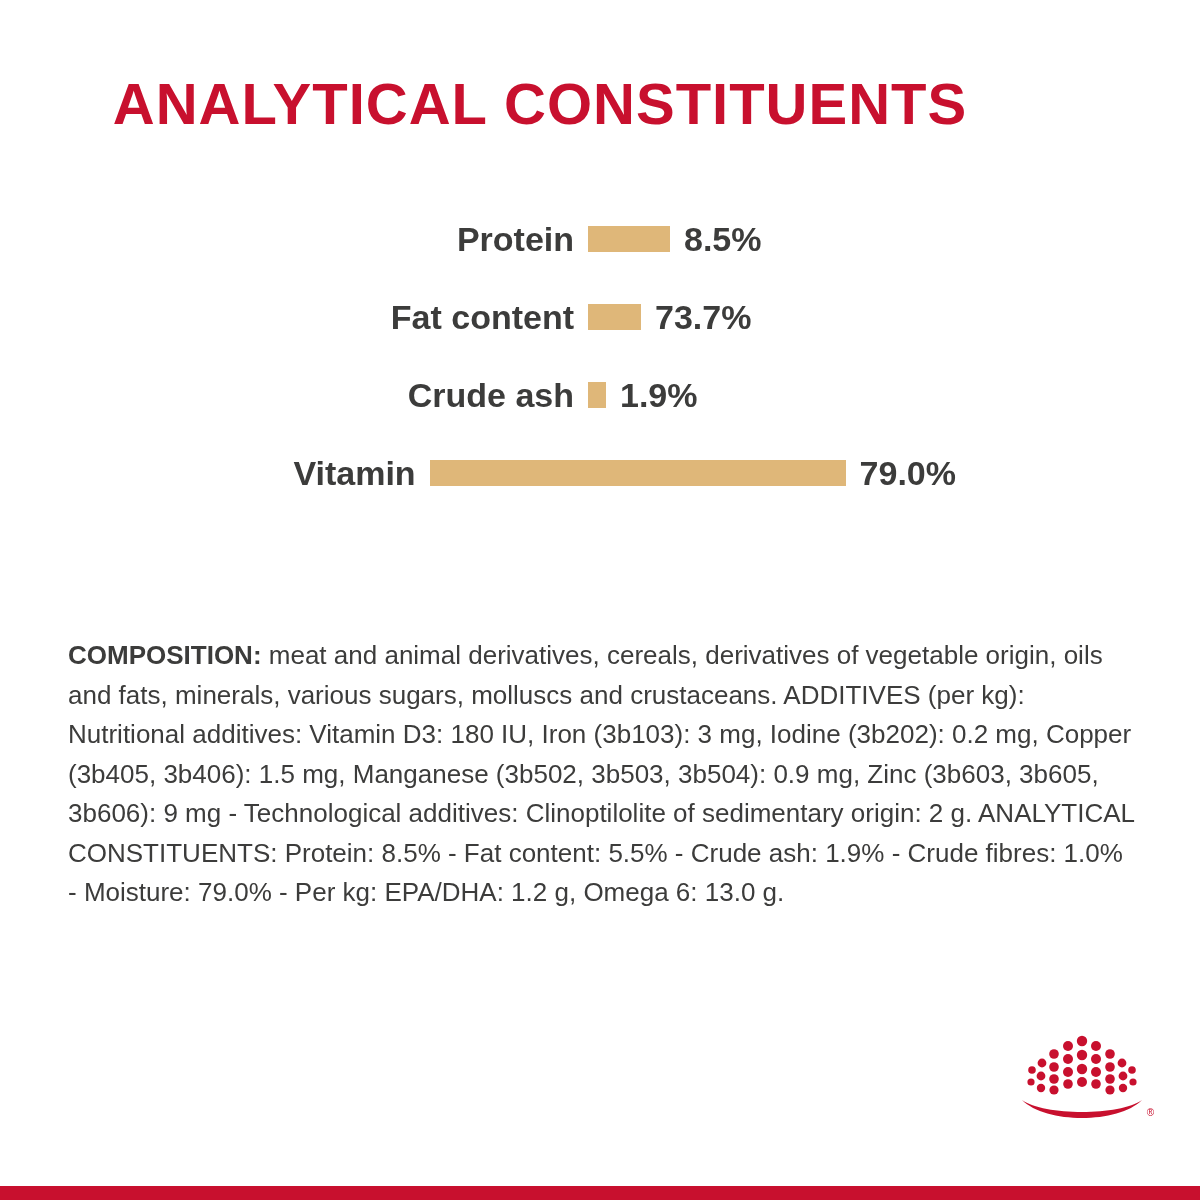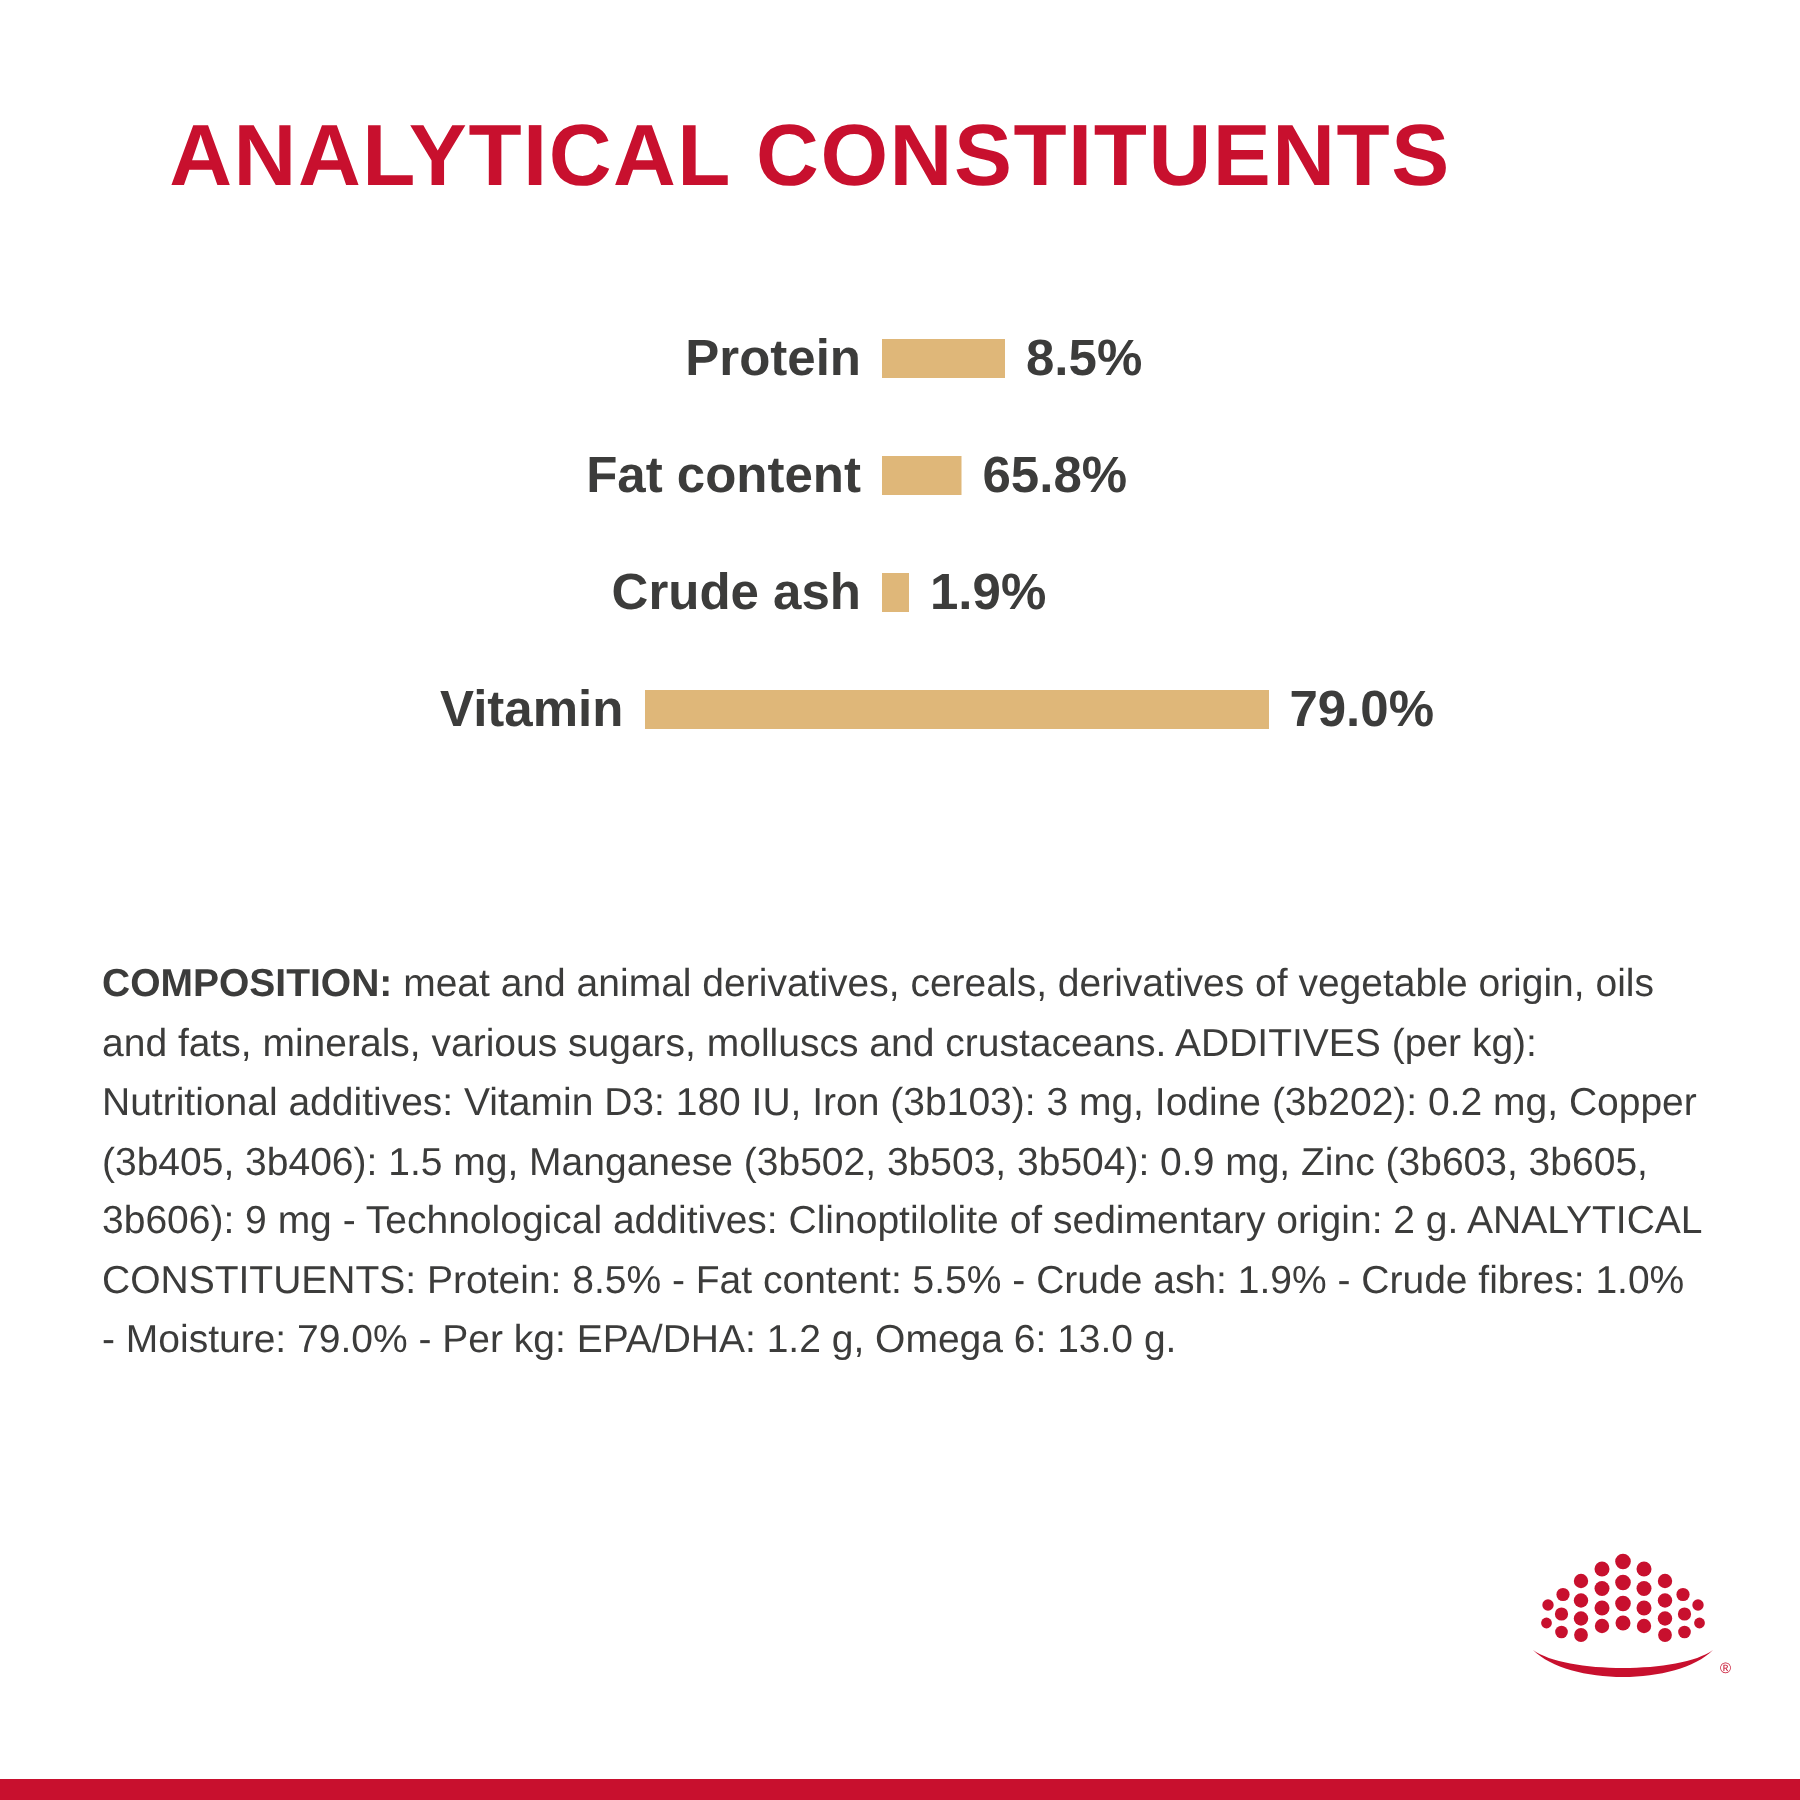--- a/index.html
+++ b/index.html
@@ -132,21 +132,21 @@
       <div class="row-barwrap">
         <div class="bar" style="width:82px;"></div>
         <div class="row-value">8.5%</div>
       </div>
     </div>
 
     <div class="row">
       <div class="row-label">Fat content</div>
       <div class="row-barwrap">
         <div class="bar" style="width:53px;"></div>
-        <div class="row-value">65.8%</div>
+        <div class="row-value">73.7%</div>
       </div>
     </div>
 
     <div class="row">
       <div class="row-label">Crude ash</div>
       <div class="row-barwrap">
         <div class="bar" style="width:18px;"></div>
         <div class="row-value">1.9%</div>
       </div>
     </div>

